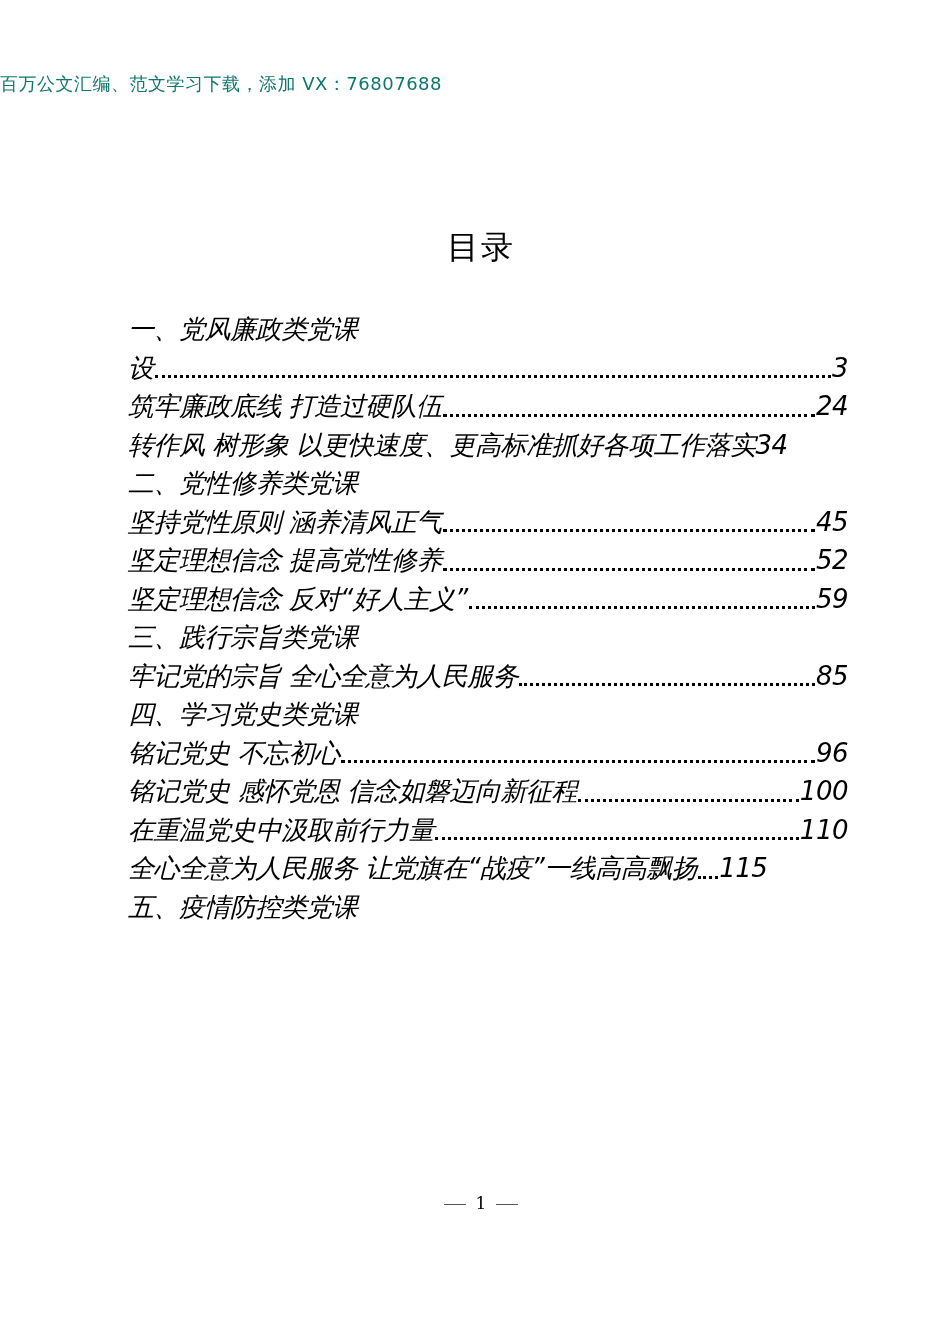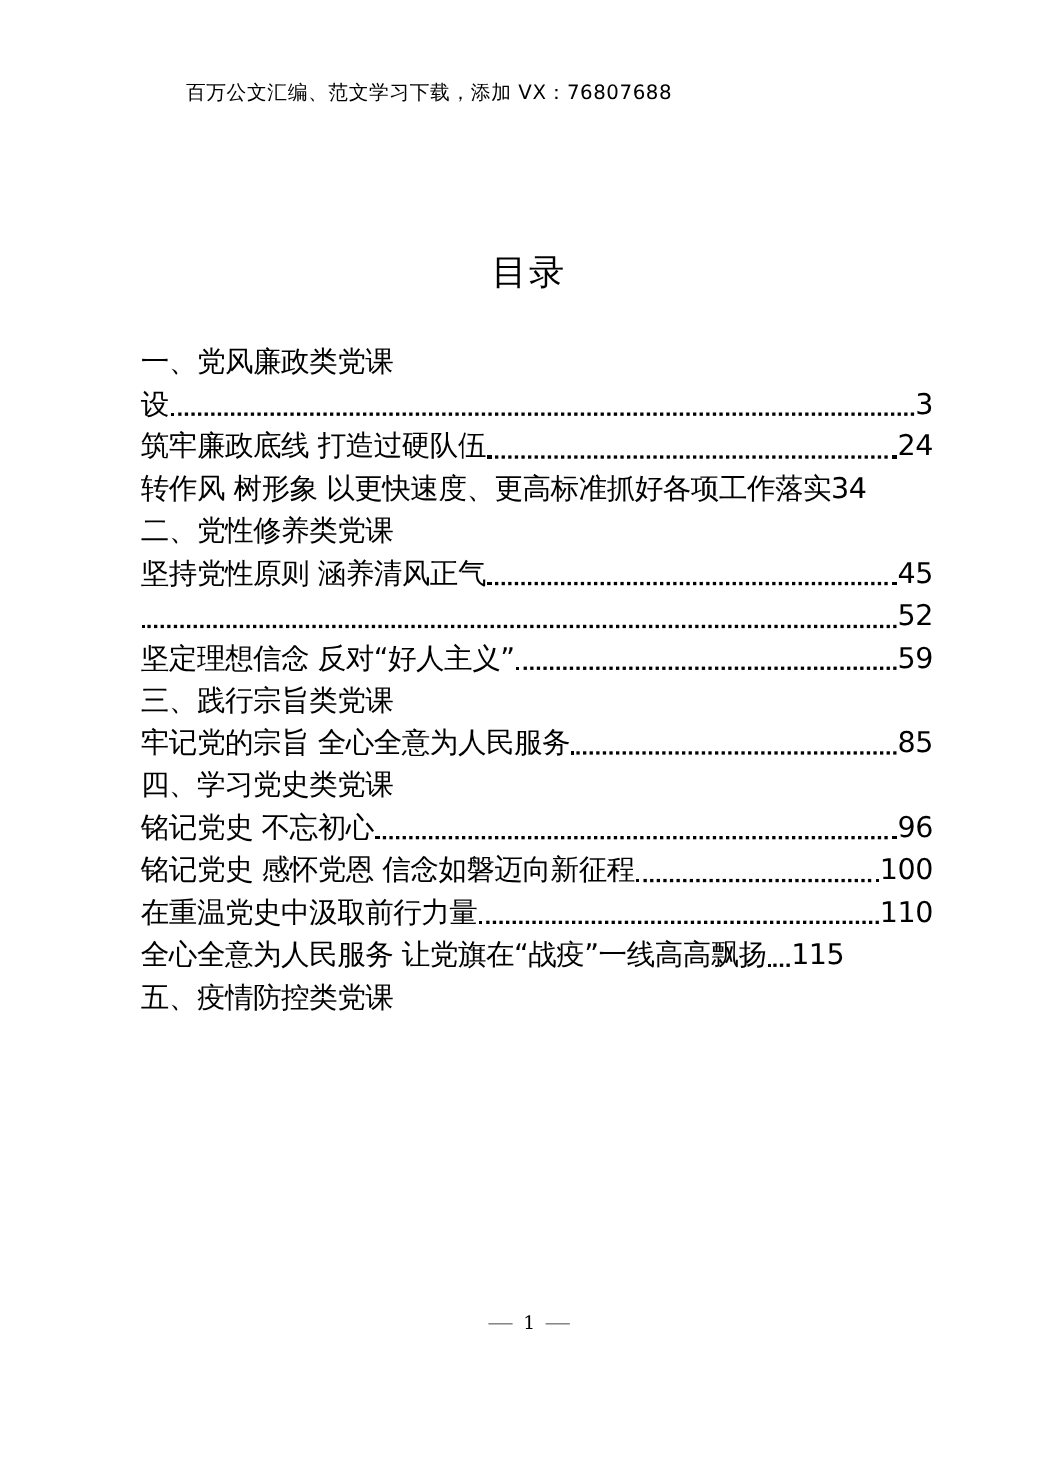--- a/index.html
+++ b/index.html
@@ -1,33 +1,33 @@
 <!DOCTYPE html>
 <html><head>
 <meta charset="utf-8">
 <style>
   html, body { margin: 0; padding: 0; background: #ffffff; }
   body {
     width: 950px; height: 1344px; position: relative; overflow: hidden;
     font-family: "DejaVu Sans", "Liberation Sans", sans-serif; color: #000;
   }
   .header-note {
-    position: absolute; top: 72px; left: 0; width: 780px; text-align: center;
-    color: #000000; font-size: 18px; letter-spacing: 0.5px;
+    position: absolute; top: 72px; left: 0; width: 780px; text-align: left;
+    color: #0f766e; font-size: 18px; letter-spacing: 0.5px;
   }
   .title {
     position: absolute; top: 226px; left: 0; width: 962px; text-align: center;
     font-size: 32px; letter-spacing: 2px;
   }
   .toc {
     position: absolute; top: 310px; left: 128px; width: 720px;
   }
   .row {
     height: 38.5px; line-height: 38.5px; font-size: 26px; white-space: nowrap;
-    display: flex; align-items: baseline; letter-spacing: -0.5px;
+    display: flex; align-items: baseline; letter-spacing: -0.5px; font-style: italic;
   }
   .row.section { font-size: 26px; }
   .entry-text { flex: 0 0 auto; }
   .leader {
     flex: 1 1 auto; overflow: hidden; margin: 0 1px;
     border-bottom: 3px dotted #000; height: 0; align-self: flex-end;
     position: relative; top: -9px;
   }
   .page-no { flex: 0 0 auto; }
   .footer {
@@ -61,20 +61,21 @@
     <span class="page-no">34</span>
   </div>
 
   <div class="row section">二、党性修养类党课</div>
   <div class="row">
     <span class="entry-text">坚持党性原则 涵养清风正气</span>
     <span class="leader"></span>
     <span class="page-no">45</span>
   </div>
   <div class="row">
+    <span class="entry-text">坚定理想信念 提高党性修养</span>
     <span class="leader"></span>
     <span class="page-no">52</span>
   </div>
   <div class="row">
     <span class="entry-text">坚定理想信念 反对“好人主义”</span>
     <span class="leader"></span>
     <span class="page-no">59</span>
   </div>
 
   <div class="row section">三、践行宗旨类党课</div>

